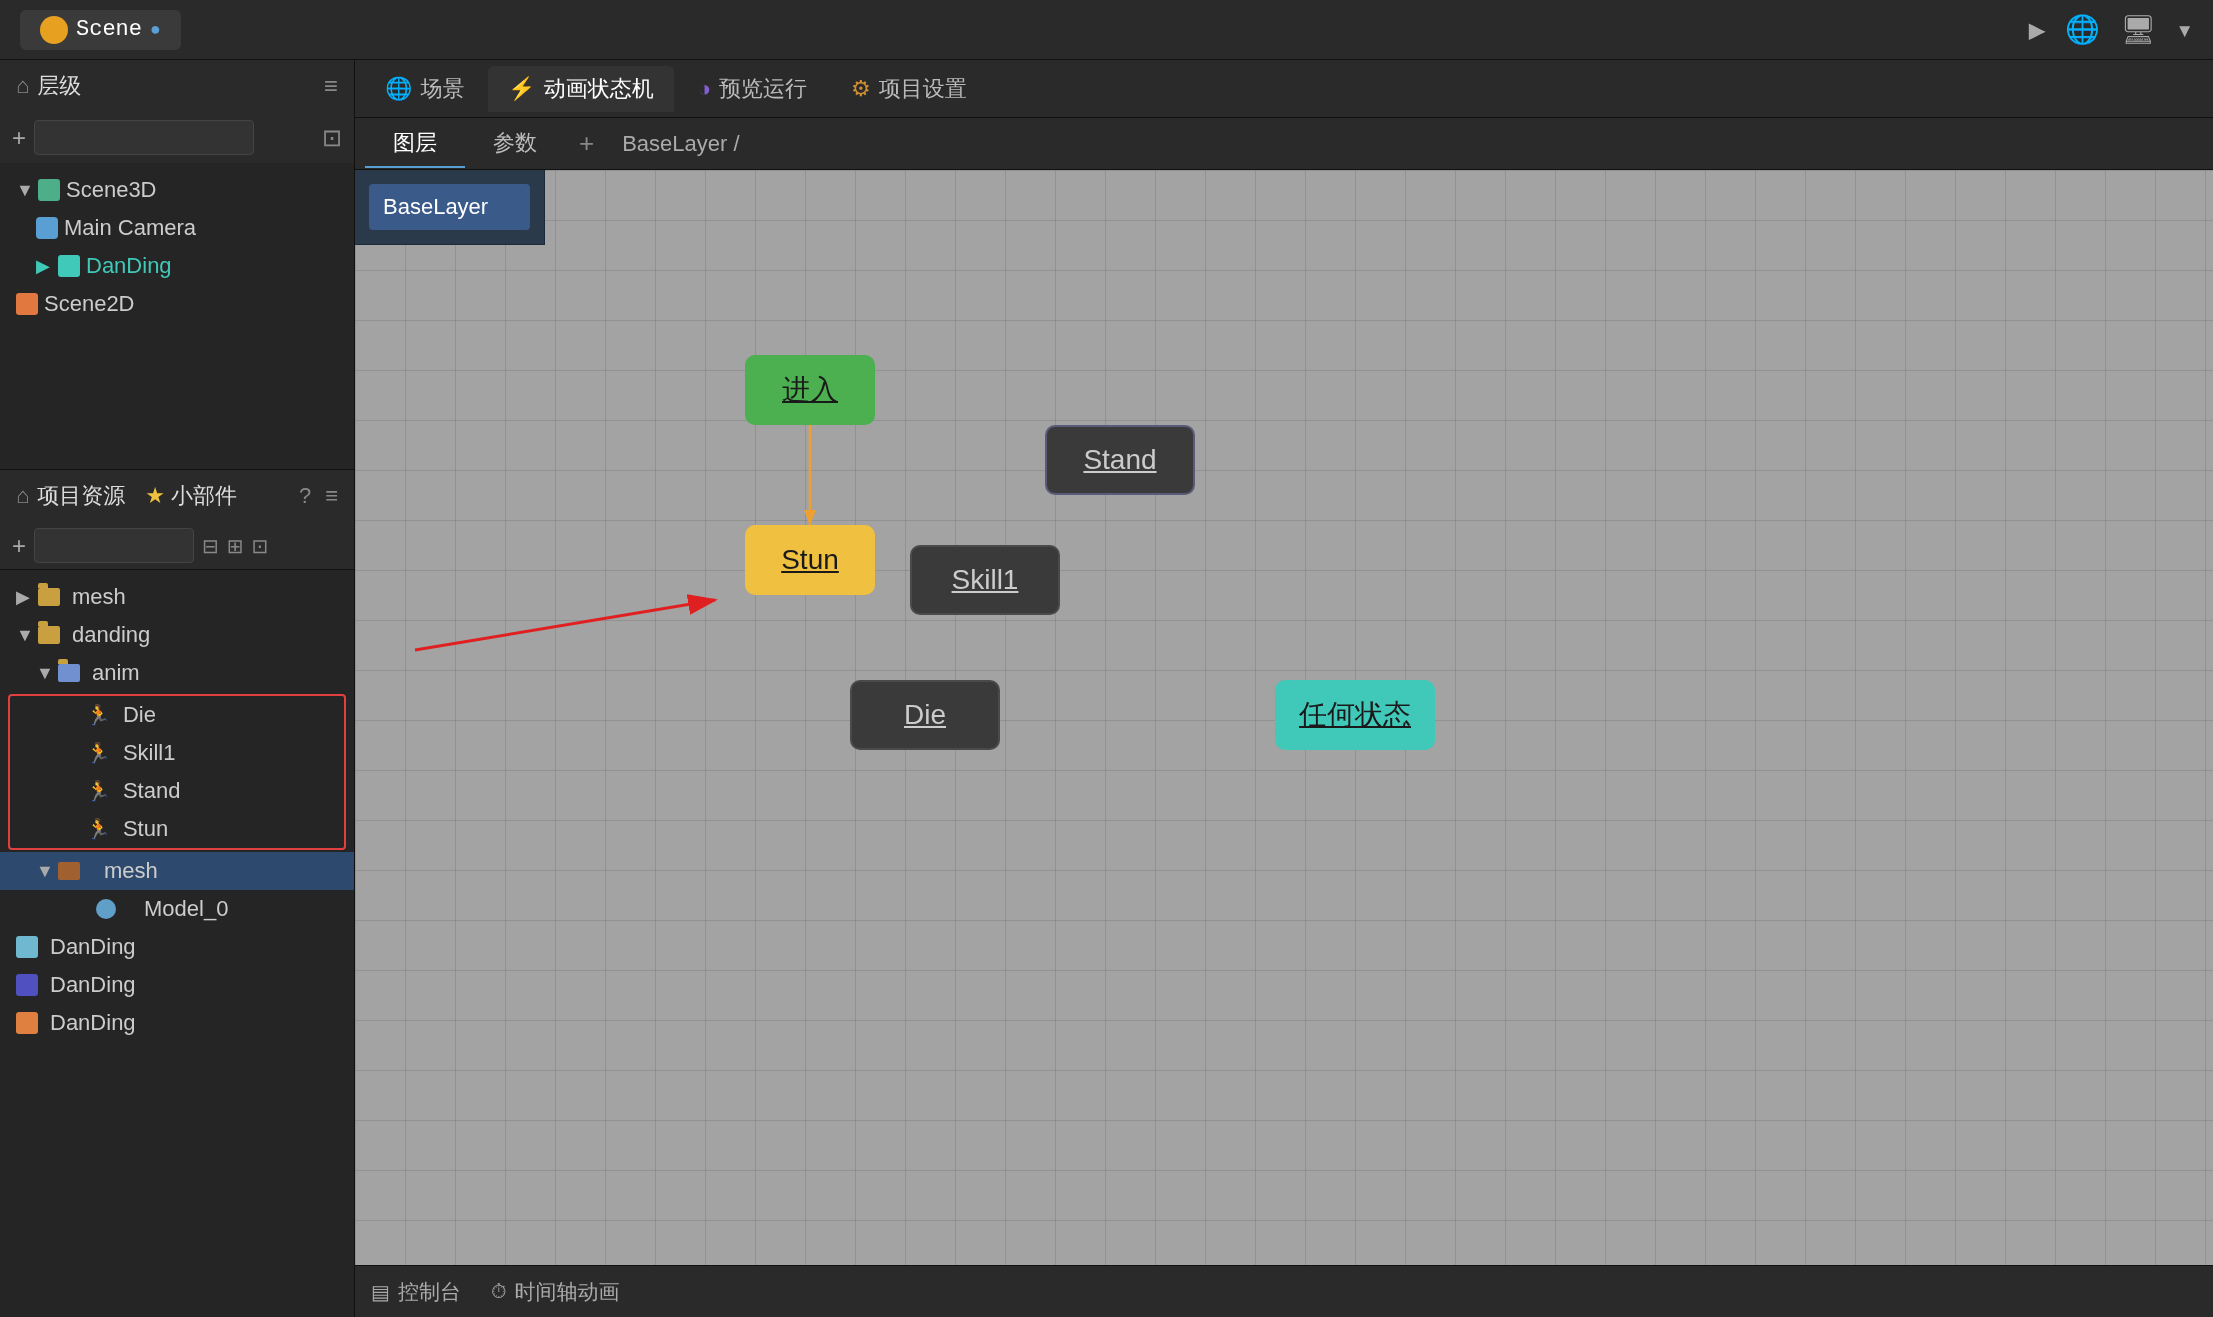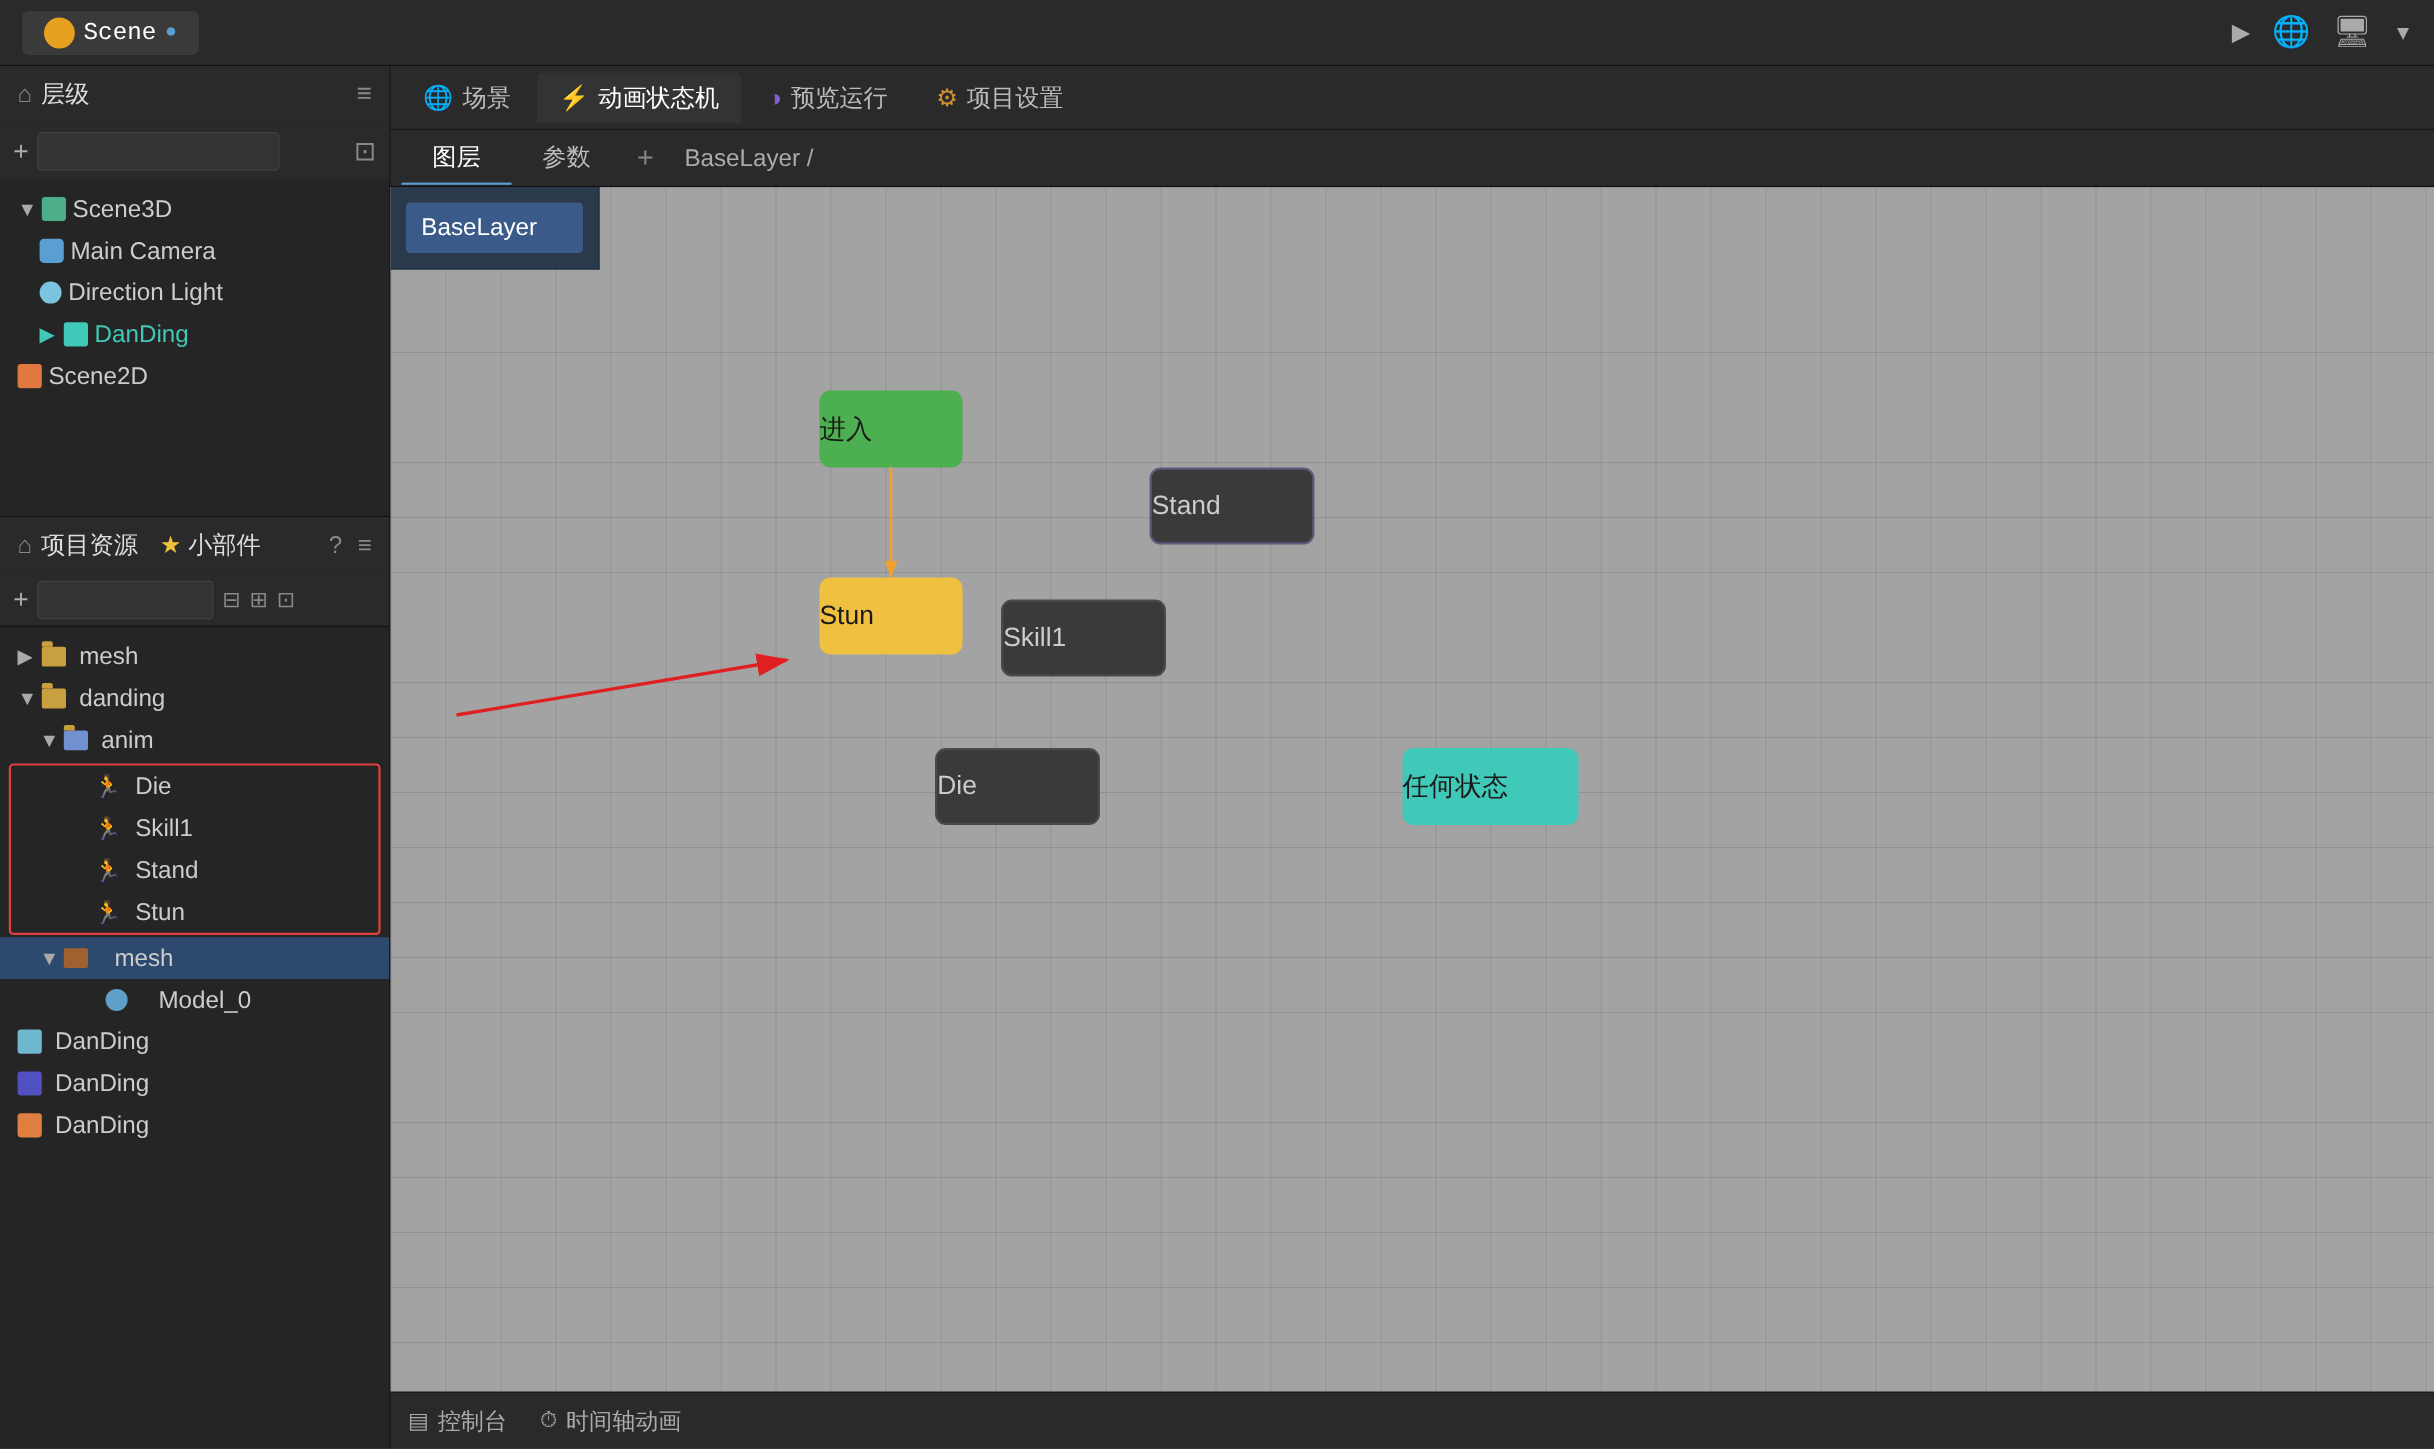--- a/index.html
+++ b/index.html
@@ -390,24 +390,26 @@
       background: #3a5a8a;
       color: #fff;
     }
 
     
     .node {
       position: absolute;
       border-radius: 10px;
       display: flex;
       align-items: center;
-      font-size: 24px;
+      justify-content: center;
+      font-size: 28px;
       font-weight: 500;
       cursor: pointer;
       user-select: none;
+      text-decoration: underline;
     }
     .node-enter {
       background: #4caf50;
       color: #1a1a1a;
       width: 130px; height: 70px;
       left: 390px; top: 185px;
     }
     .node-stun {
       background: #f0c040;
       color: #1a1a1a;
@@ -525,24 +527,20 @@
           <span class="tree-arrow">▼</span>
           <span class="tree-icon-cube"></span>
           <span>Scene3D</span>
         </div>
 
         <div class="tree-item indent1">
           <span class="tree-icon-camera" style="border-radius:4px;background:#5a9fd4;"></span>
           <span>Main Camera</span>
         </div>
 
-        <div class="tree-item indent1">
-          <span class="tree-icon-light" style="background:#7ac4e0;width:20px;height:20px;"></span>
-          <span>Direction Light</span>
-        </div>
 
         <div class="tree-item indent1">
           <span class="tree-arrow" style="color:#40c8b8;">▶</span>
           <span class="tree-icon-obj" style="background:#40c8b8;"></span>
           <span style="color:#40c8b8;">DanDing</span>
         </div>
 
         <div class="tree-item">
           <span class="tree-icon-scene2d" style="background:#e07840;border-radius:3px;width:22px;height:22px;display:inline-block;"></span>
           <span>Scene2D</span>

